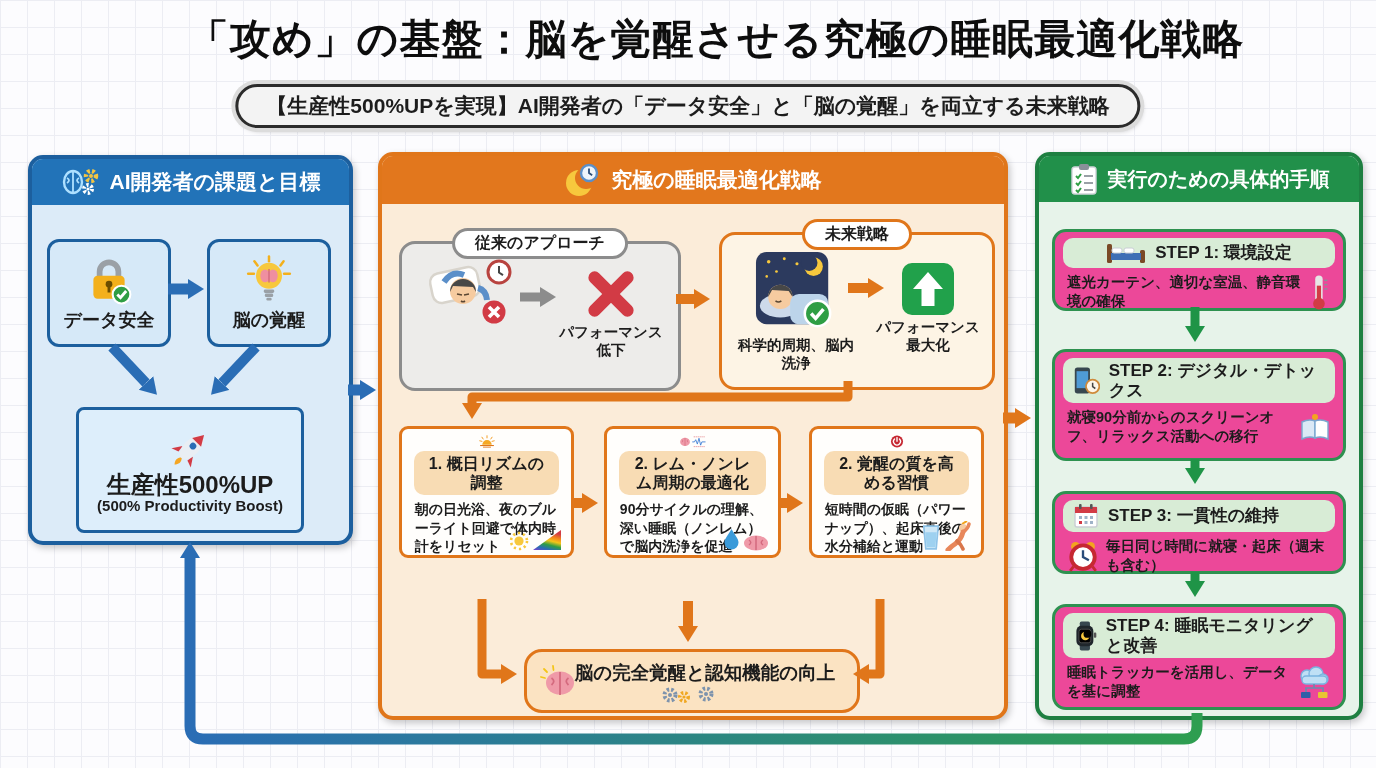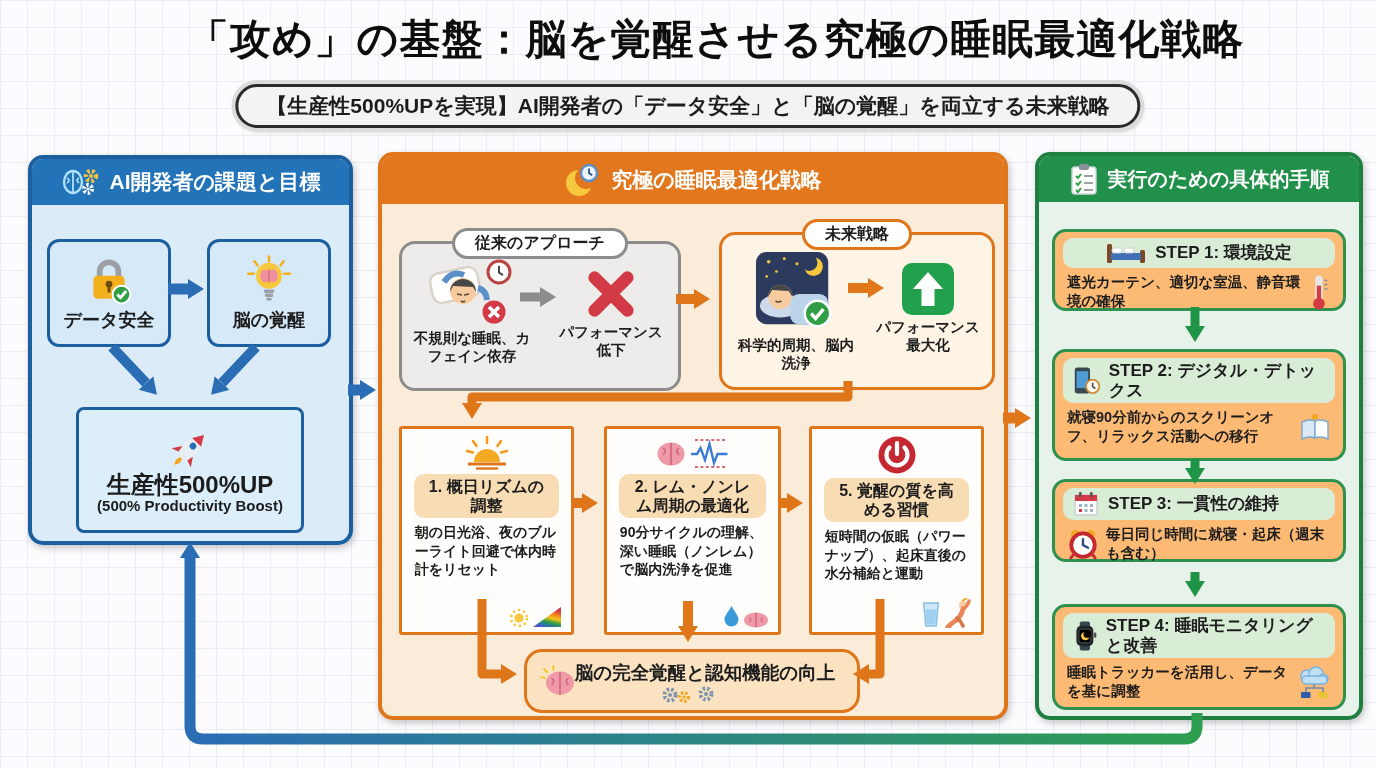--- a/index.html
+++ b/index.html
@@ -35,34 +35,34 @@
   
   .approach-box{position:absolute;border-radius:16px;}
   .conv{left:17px;top:85px;width:276px;height:144px;background:#edecea;border:3px solid #8c8c8c;}
   .futr{left:337px;top:76px;width:270px;height:152px;background:#fdf4e5;border:3.5px solid #e0761a;}
   .tag-pill{position:absolute;top:-16px;left:50%;transform:translateX(-50%);background:#fff;border-radius:20px;
     padding:2px 20px;font-size:16px;font-weight:800;white-space:nowrap;}
   .conv .tag-pill{border:3px solid #8c8c8c;}
   .futr .tag-pill{border:3px solid #e0761a;}
   .fig-col{position:absolute;display:flex;flex-direction:column;align-items:center;gap:3px;text-align:center;}
   .fig-cap{font-size:14.5px;font-weight:800;line-height:1.25;}
-  .strat-card{position:absolute;top:270px;height:209px;background:#fffefc;border:3px solid #e0761a;border-radius:3px;
+  .strat-card{position:absolute;top:270px;height:132px;background:#fffefc;border:3px solid #e0761a;border-radius:9px;
     display:flex;flex-direction:column;align-items:center;padding:6px 0 0 0;box-sizing:border-box;}
   .sc1{left:17px;width:175px;} .sc2{left:222px;width:177px;} .sc3{left:427px;width:175px;}
   .card-title{background:#f8dcb4;border-radius:10px;margin-top:3px;padding:3px 8px;width:86%;box-sizing:border-box;
     text-align:center;font-size:16px;font-weight:900;line-height:1.2;}
   .card-body{position:relative;flex:1;width:92%;padding:5px 4px 0 6px;box-sizing:border-box;
     font-size:14px;font-weight:800;line-height:1.3;text-align:left;}
   .corner-ic{position:absolute;right:2px;bottom:4px;display:flex;align-items:flex-end;gap:3px;}
   .outcome-box{position:absolute;left:142px;top:493px;width:330px;height:58px;background:#fbe3c2;border:3px solid #e0761a;
     border-radius:18px;display:flex;flex-direction:column;align-items:center;justify-content:center;}
   .outcome-text{font-size:18.5px;font-weight:900;margin-left:26px;}
   .outcome-brain{position:absolute;left:12px;top:13px;}
   
-  .step-card{position:absolute;left:13px;width:294px;background:#fdba74;border:3px solid #2e9150;border-radius:14px;
+  .step-card{position:absolute;left:13px;width:294px;background:#ec4899;border:3px solid #2e9150;border-radius:14px;
     box-sizing:border-box;padding:6px 8px;}
   .step-pill{background:#d8ecd6;border-radius:10px;display:flex;align-items:center;gap:9px;padding:3px 10px;
     font-size:17px;font-weight:900;line-height:1.15;}
   .step-body{display:flex;align-items:center;gap:7px;margin-top:5px;padding:0 4px;
     font-size:14.5px;font-weight:800;line-height:1.3;}
   .step-body .txt{flex:1;}
   
   .overlay{position:absolute;left:0;top:0;pointer-events:none;z-index:50;}
 </style>
 </head>
@@ -156,21 +156,20 @@
           <path d="M50 30 q8 2 9 12" stroke="#5b8fc9" stroke-width="6" fill="none"></path>
           <circle cx="35" cy="33" r="13" fill="#f6cba0"></circle>
           <path d="M22 34 a13 13 0 0 1 26 0 l-3-5 -20-1 z" fill="#474747"></path>
           <path d="M29 36 l5 1 M36 37 l5-1" stroke="#5a4632" stroke-width="1.6" fill="none"></path>
           <path d="M33 43 q2 1.5 4 0" stroke="#5a4632" stroke-width="1.6" fill="none"></path>
           <circle cx="71" cy="14" r="11" fill="#fff" stroke="#b8433f" stroke-width="3"></circle>
           <path d="M71 8 v6.5 l4 2.6" stroke="#444" stroke-width="2" fill="none"></path>
           <circle cx="66" cy="54" r="11.5" fill="#d23b45"></circle>
           <path d="M61 49 l10 10 M71 49 l-10 10" stroke="#fff" stroke-width="3.6"></path>
         </svg>
-        <span class="fig-cap">不規則な睡眠、カフェイン依存</span>
       </div>
       <div class="fig-col" style="left:150px;top:24px;width:118px;">
         <svg width="52" height="52" viewBox="0 0 54 54">
           <path d="M10 10 L44 44 M44 10 L10 44" stroke="#d23b45" stroke-width="13" stroke-linecap="round"></path>
         </svg>
         <span class="fig-cap">パフォーマンス低下</span>
       </div>
     </div>
 
     <div class="approach-box futr">
@@ -268,21 +267,21 @@
         </span>
       </div>
     </div>
 
     <div class="strat-card sc3">
       <svg width="40" height="40" viewBox="0 0 40 40">
         <circle cx="20" cy="20" r="18.5" fill="#c62832"></circle>
         <path d="M20 8 v11" stroke="#fff" stroke-width="4.2" stroke-linecap="round"></path>
         <path d="M12.5 12.5 a10.5 10.5 0 1 0 15 0" fill="none" stroke="#fff" stroke-width="4.2" stroke-linecap="round"></path>
       </svg>
-      <div class="card-title">5. 覚醒の質を高める習慣</div>
+      <div class="card-title">2. 覚醒の質を高める習慣</div>
       <div class="card-body">
         <span>短時間の仮眠（パワーナップ）、起床直後の水分補給と運動</span>
         <span class="corner-ic">
           <svg width="20" height="27" viewBox="0 0 18 26">
             <path d="M2 2 h14 l-2 22 h-10 z" fill="#cfe8f7" stroke="#8fc3e8" stroke-width="1.6"></path>
             <path d="M3.5 8 h11 l-1.4 14.5 h-8.2 z" fill="#9ed1f0"></path>
           </svg>
           <svg width="28" height="30" viewBox="0 0 28 30">
             <path d="M18 3 q4-2.5 5-3" stroke="#f2a51f" stroke-width="2" fill="none"></path>
             <circle cx="19" cy="7" r="4" fill="#f6cba0"></circle>
@@ -374,21 +373,21 @@
       <div class="step-body">
         <span class="txt">就寝90分前からのスクリーンオフ、リラックス活動への移行</span>
         <svg width="32" height="28" viewBox="0 0 32 28">
           <circle cx="16" cy="4" r="3" fill="#f2a51f"></circle>
           <path d="M3 9 q7-3.5 13-1 v17 q-6-2.5-13 1 z" fill="#dbe9f6" stroke="#7aa7cf" stroke-width="1.4"></path>
           <path d="M29 9 q-7-3.5-13-1 v17 q6-2.5 13 1 z" fill="#ffffff" stroke="#7aa7cf" stroke-width="1.4"></path>
         </svg>
       </div>
     </div>
 
-    <div class="step-card" style="top:323px;height:83px;">
+    <div class="step-card" style="top:335px;height:83px;">
       <div class="step-pill">
         <svg width="26" height="26" viewBox="0 0 26 26">
           <rect x="2" y="4" width="22" height="20" rx="2" fill="#fff" stroke="#c9ced4" stroke-width="1.4"></rect>
           <rect x="2" y="4" width="22" height="6" fill="#d23b45"></rect>
           <rect x="6" y="1" width="2.6" height="5" rx="1" fill="#555"></rect>
           <rect x="17" y="1" width="2.6" height="5" rx="1" fill="#555"></rect>
           <g fill="#9fb3c8">
             <rect x="6" y="13" width="3" height="3"></rect>
               <rect x="11.5" y="13" width="3" height="3"></rect>
               <rect x="17" y="13" width="3" height="3"></rect>

